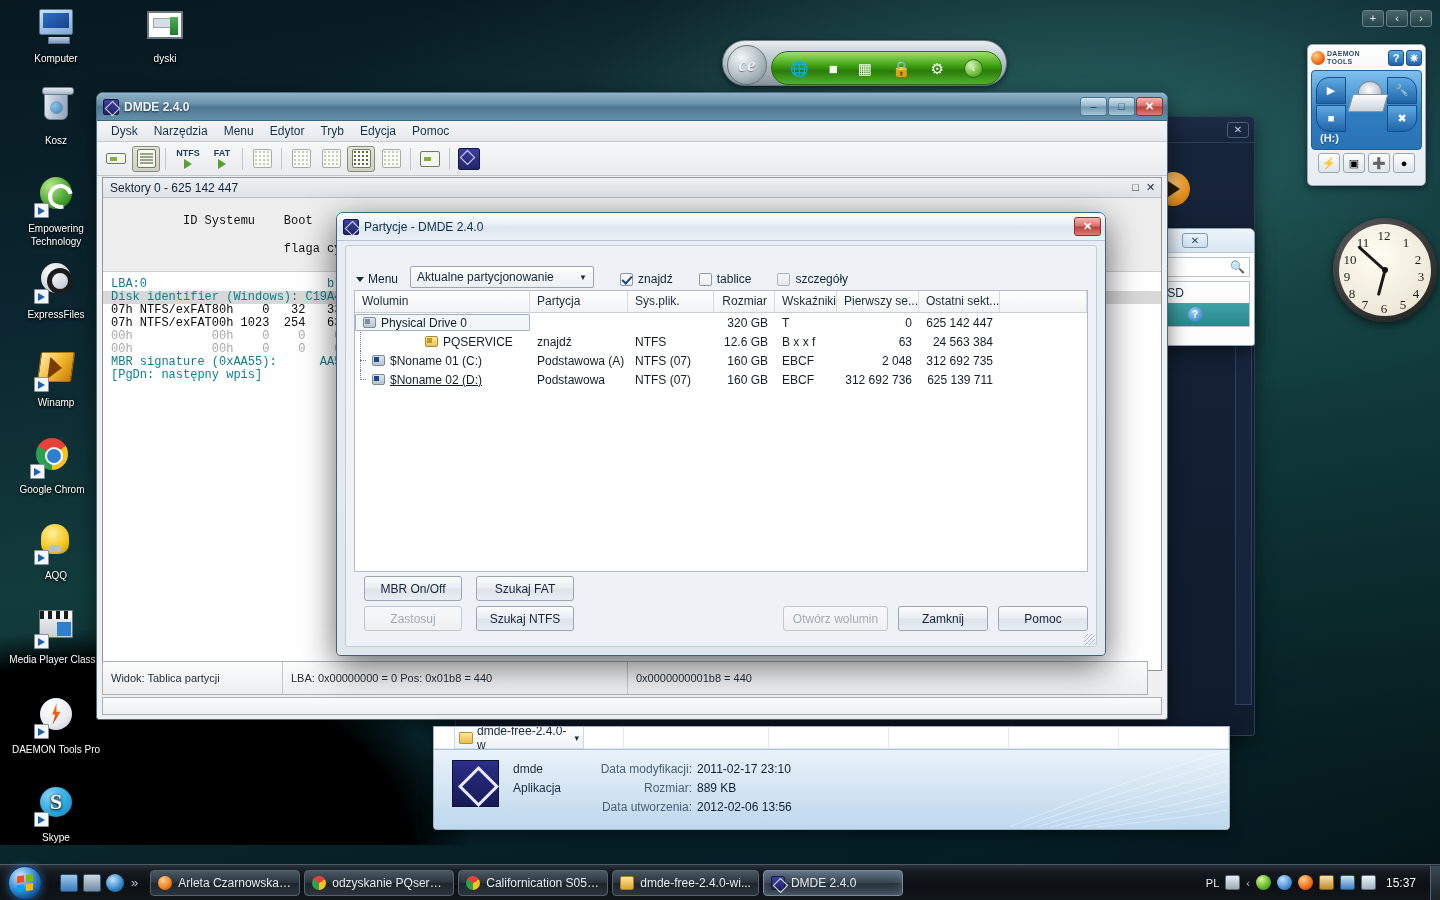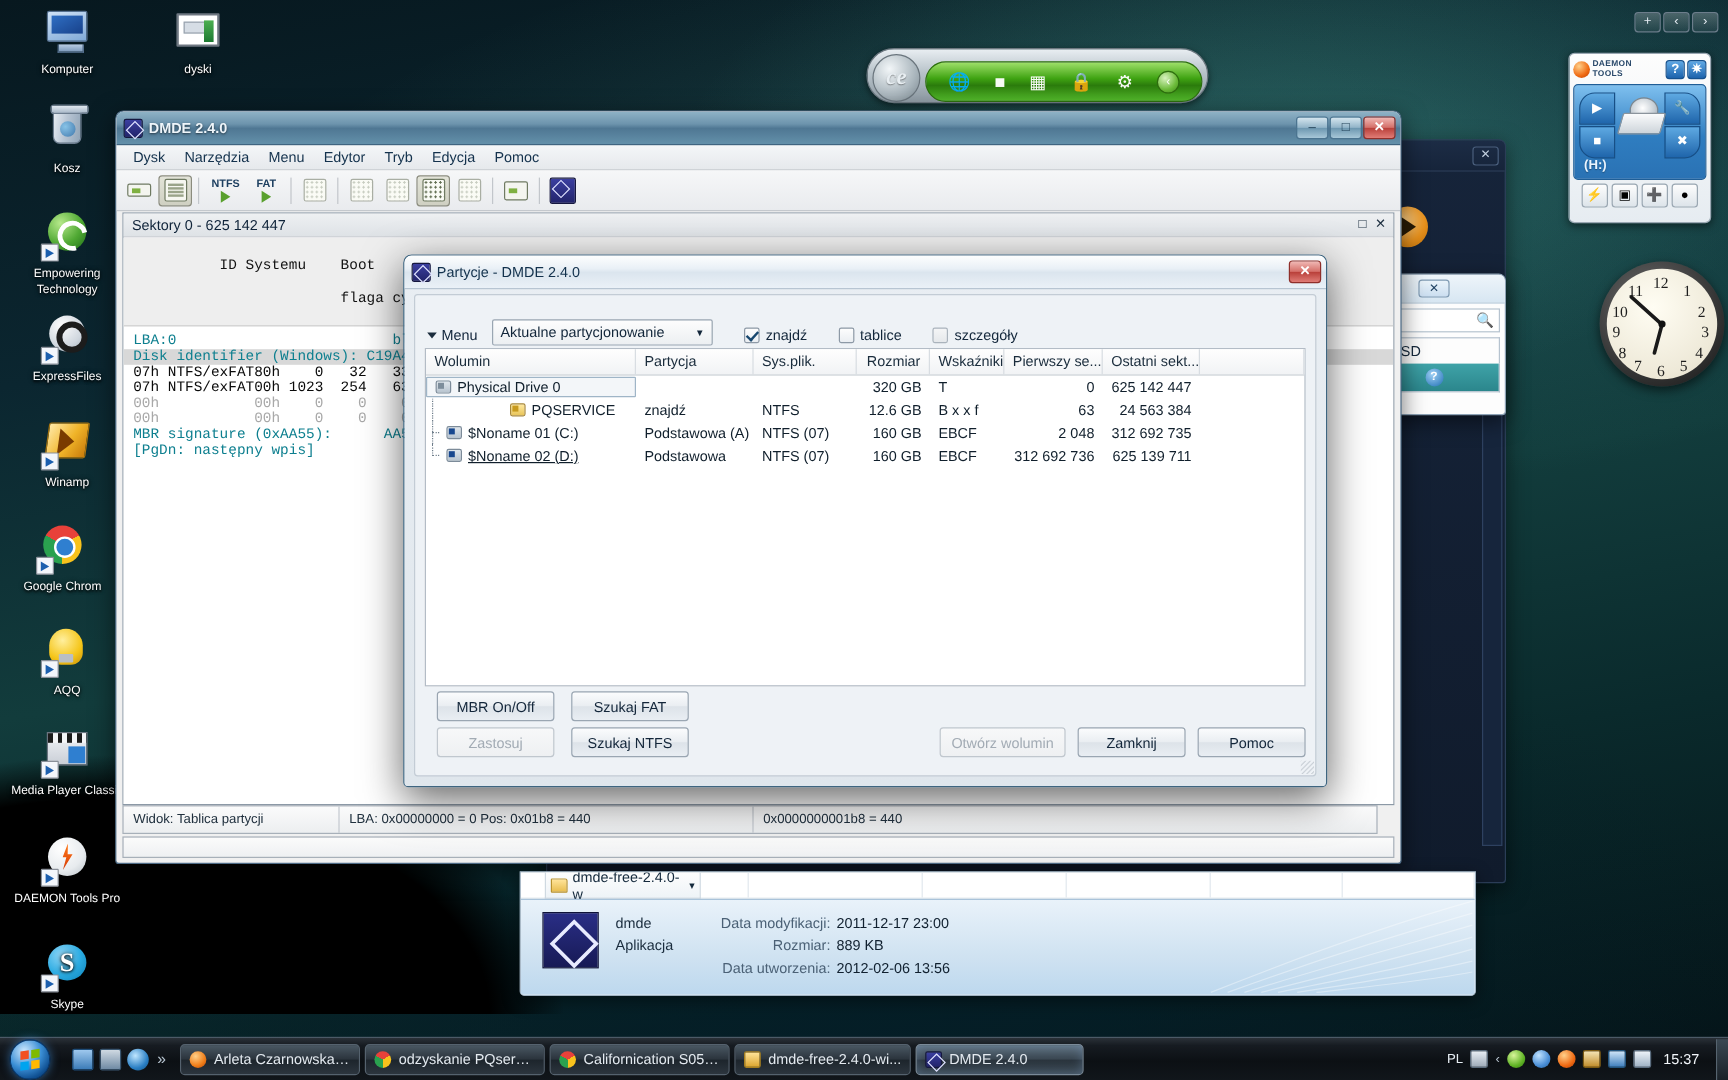--- a/index.html
+++ b/index.html
@@ -314,21 +314,21 @@
   #dmde .hexhdr{
     background:#eeeeee;border-bottom:1px solid #cfcfcf;padding:2px 0 1px 8px;
     color:#121212;white-space:pre;line-height:14px;
   }
   #dmde .hexrow{white-space:pre;padding-left:8px;line-height:13px;color:#0a0a0a;}
   #dmde .hexrow.cy{color:#0d7f8f;}
   #dmde .hexrow.hl{background:#d8d8d8;color:#0d7f8f;}
   #dmde .hexrow.dim{color:#a8a8a8;}
 
   #dmde .statusbar{
-    position:absolute;left:5px;right:19px;bottom:24px;height:24px;
+    position:absolute;left:5px;right:19px;bottom:24px;height:34px;
     border:1px solid #a7b0b9;background:linear-gradient(#fbfbfb,#eceef0);
     display:flex;align-items:center;font-size:11px;color:#20303e;
   }
   #dmde .statusbar .cell{padding:0 8px;height:100%;display:flex;align-items:center;
     border-right:1px solid #c3c9cf;}
   #dmde .statusbar .cell:last-child{border-right:none;flex:1;}
   #dmde .botstrip{
     position:absolute;left:5px;right:5px;bottom:4px;height:18px;
     border:1px solid #a7b0b9;background:linear-gradient(#fbfbfb,#eef0f2);
   }
@@ -963,21 +963,21 @@
       <i class="folderico"></i>
       <span>dmde-free-2.4.0-w</span>
       <span style="font-size:9px;">▾</span>
     </div>
     <div class="detailpane">
       <div class="bigico"></div>
       <div class="metatbl">
         <div class="r">
           <span class="l1">dmde</span>
           <span class="lab">Data modyfikacji:</span>
-          <span class="val">2011-12-17 23:00</span>
+          <span class="val">2011-02-17 23:10</span>
         </div>
         <div class="r">
           <span class="l1">Aplikacja</span>
           <span class="lab">Rozmiar:</span>
           <span class="val">889 KB</span>
         </div>
         <div class="r">
           <span class="l1"></span>
           <span class="lab">Data utworzenia:</span>
           <span class="val">2012-02-06 13:56</span>

